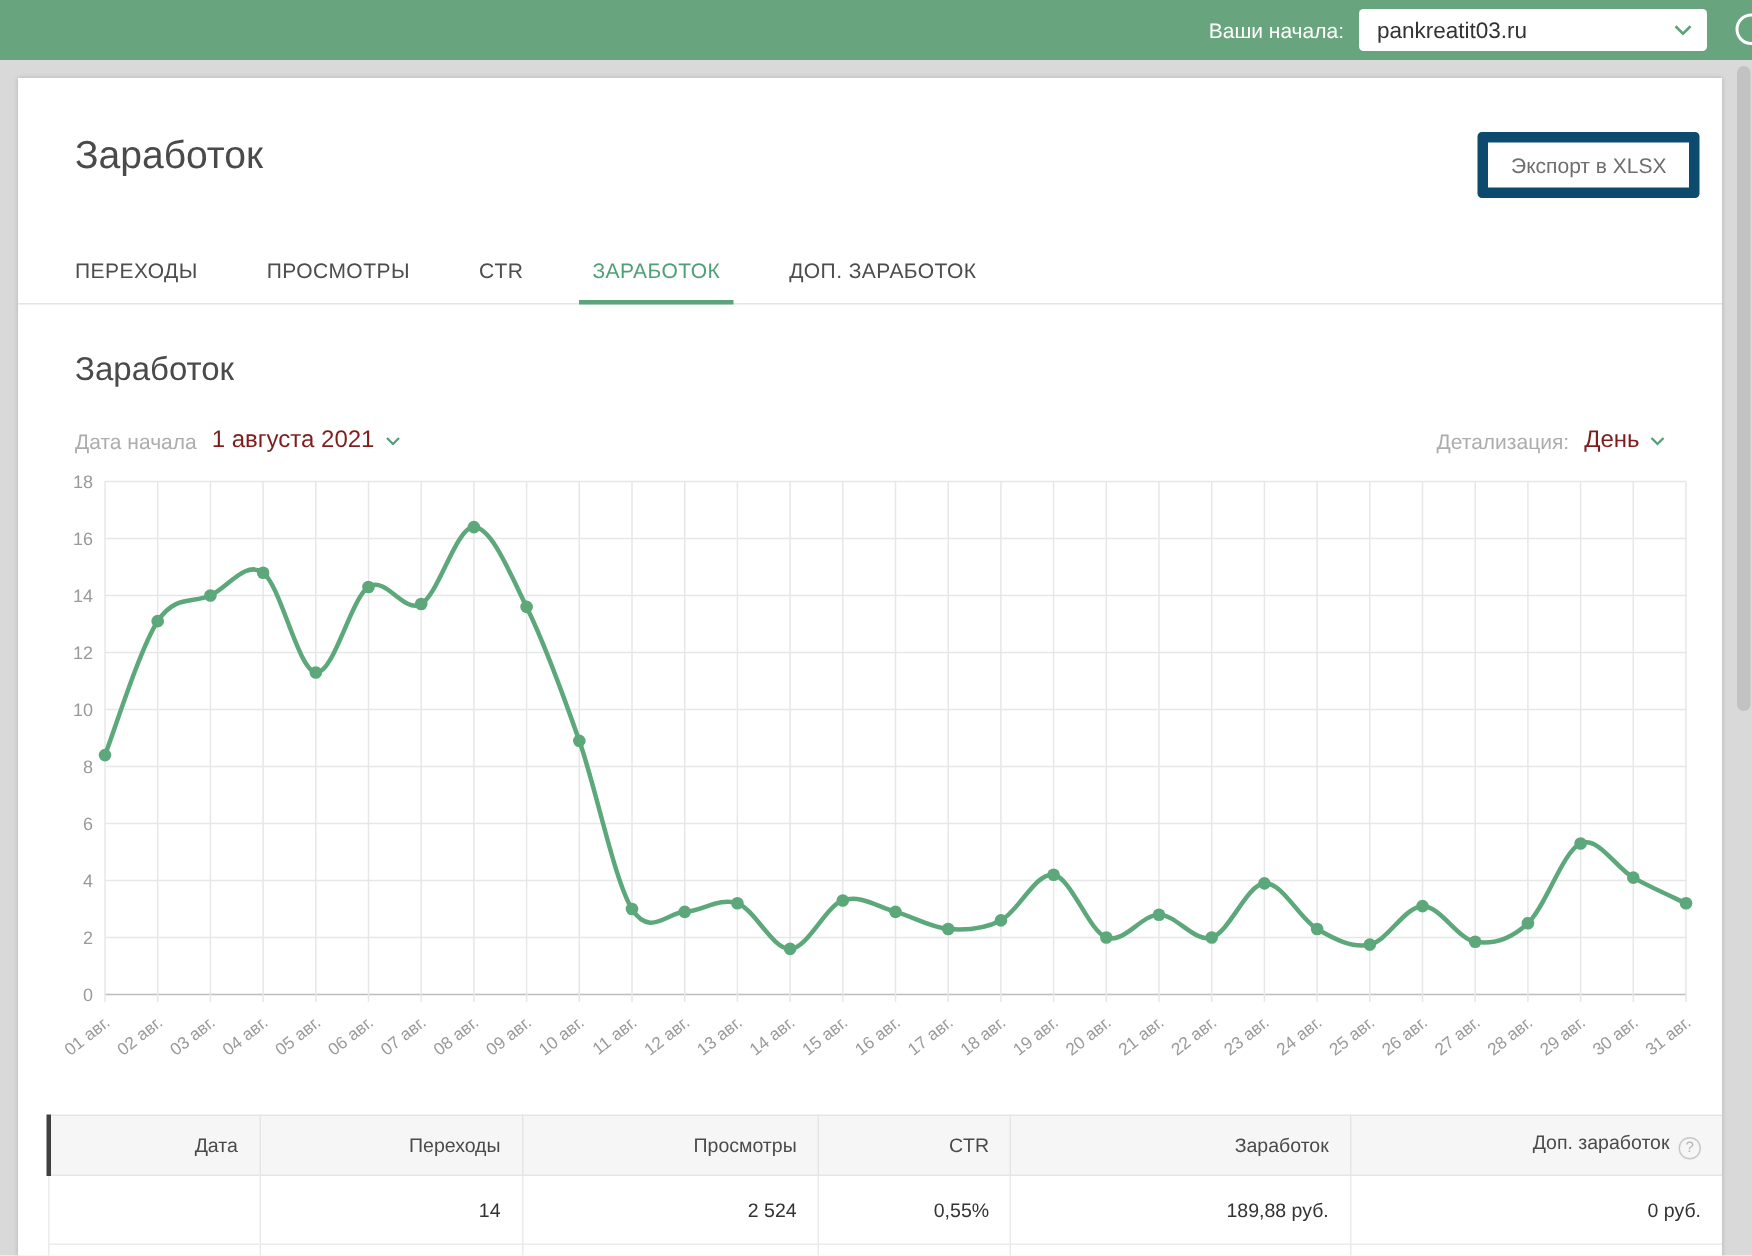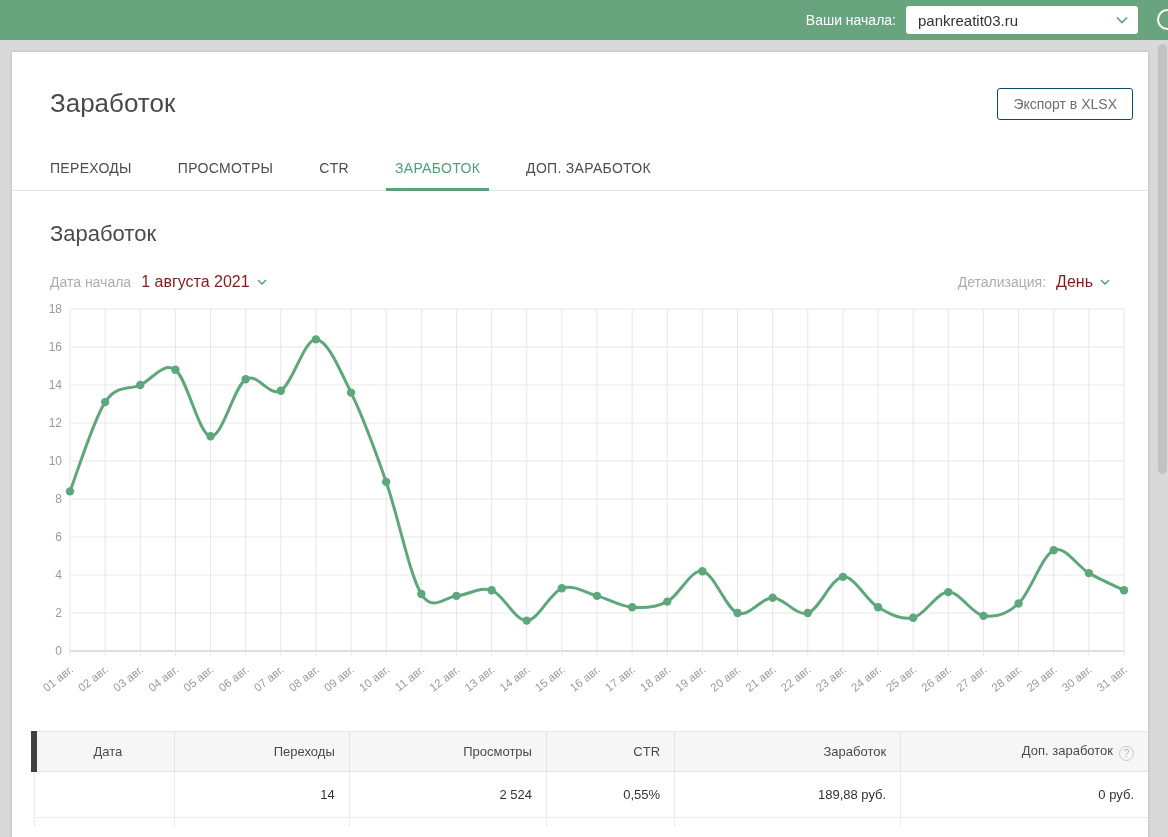--- a/index.html
+++ b/index.html
@@ -36,21 +36,21 @@
   .card {
     position:absolute; left:12px; top:52px; width:1136px; height:900px;
     background:#ffffff; box-shadow:0 0 3px rgba(0,0,0,.18);
   }
   .card-header {
     padding:36px 15px 0 38px;
     display:flex; align-items:flex-start; justify-content:space-between;
   }
   .page-title { font-size:26px; font-weight:normal; color:#4a4a4a; }
   .export-btn {
-    background:#ffffff; border:1px solid #0c4a6e; border-radius:3px;
+    background:#ffffff; border:7px solid #0c4a6e; border-radius:3px;
     color:#6e6e6e; font-size:14px; padding:7px 15px; cursor:pointer;
     font-family:"Liberation Sans", sans-serif;
   }
   
   .tabs {
     margin-top:28px; padding:0 38px;
     border-bottom:1px solid #e4e4e4;
     display:flex; gap:46px;
   }
   .tab {
@@ -81,21 +81,21 @@
   .chart-wrap { margin:12px 20px 0 16px; }
   .chart-wrap svg { display:block; overflow:visible; }
   
   .table-wrap { margin:36px 0 0 19px; }
   table { width:1117px; border-collapse:collapse; table-layout:fixed; }
   thead th {
     background:#f6f6f6; border:1px solid #e5e5e5; border-left:none;
     font-weight:normal; font-size:13px; color:#4a4a4a;
     height:40px; padding:0 14px; text-align:right;
   }
-  thead th:first-child { text-align:center; border-left:6px solid #404040; padding-left:19px; }
+  thead th:first-child { text-align:right; border-left:3px solid #404040; padding-left:19px; }
   thead th:last-child { border-right:none; }
   tbody td {
     border:1px solid #ebebeb; border-left:none; border-top:none;
     font-size:13px; color:#333333; height:46px; padding:0 14px; text-align:right;
     background:#ffffff;
   }
   tbody td:first-child { text-align:left; border-left:1px solid #ebebeb; padding-left:19px; }
   tbody td:last-child { border-right:none; }
   tbody tr.partial td { height:9px; border-bottom:none; }
   .q-icon {

